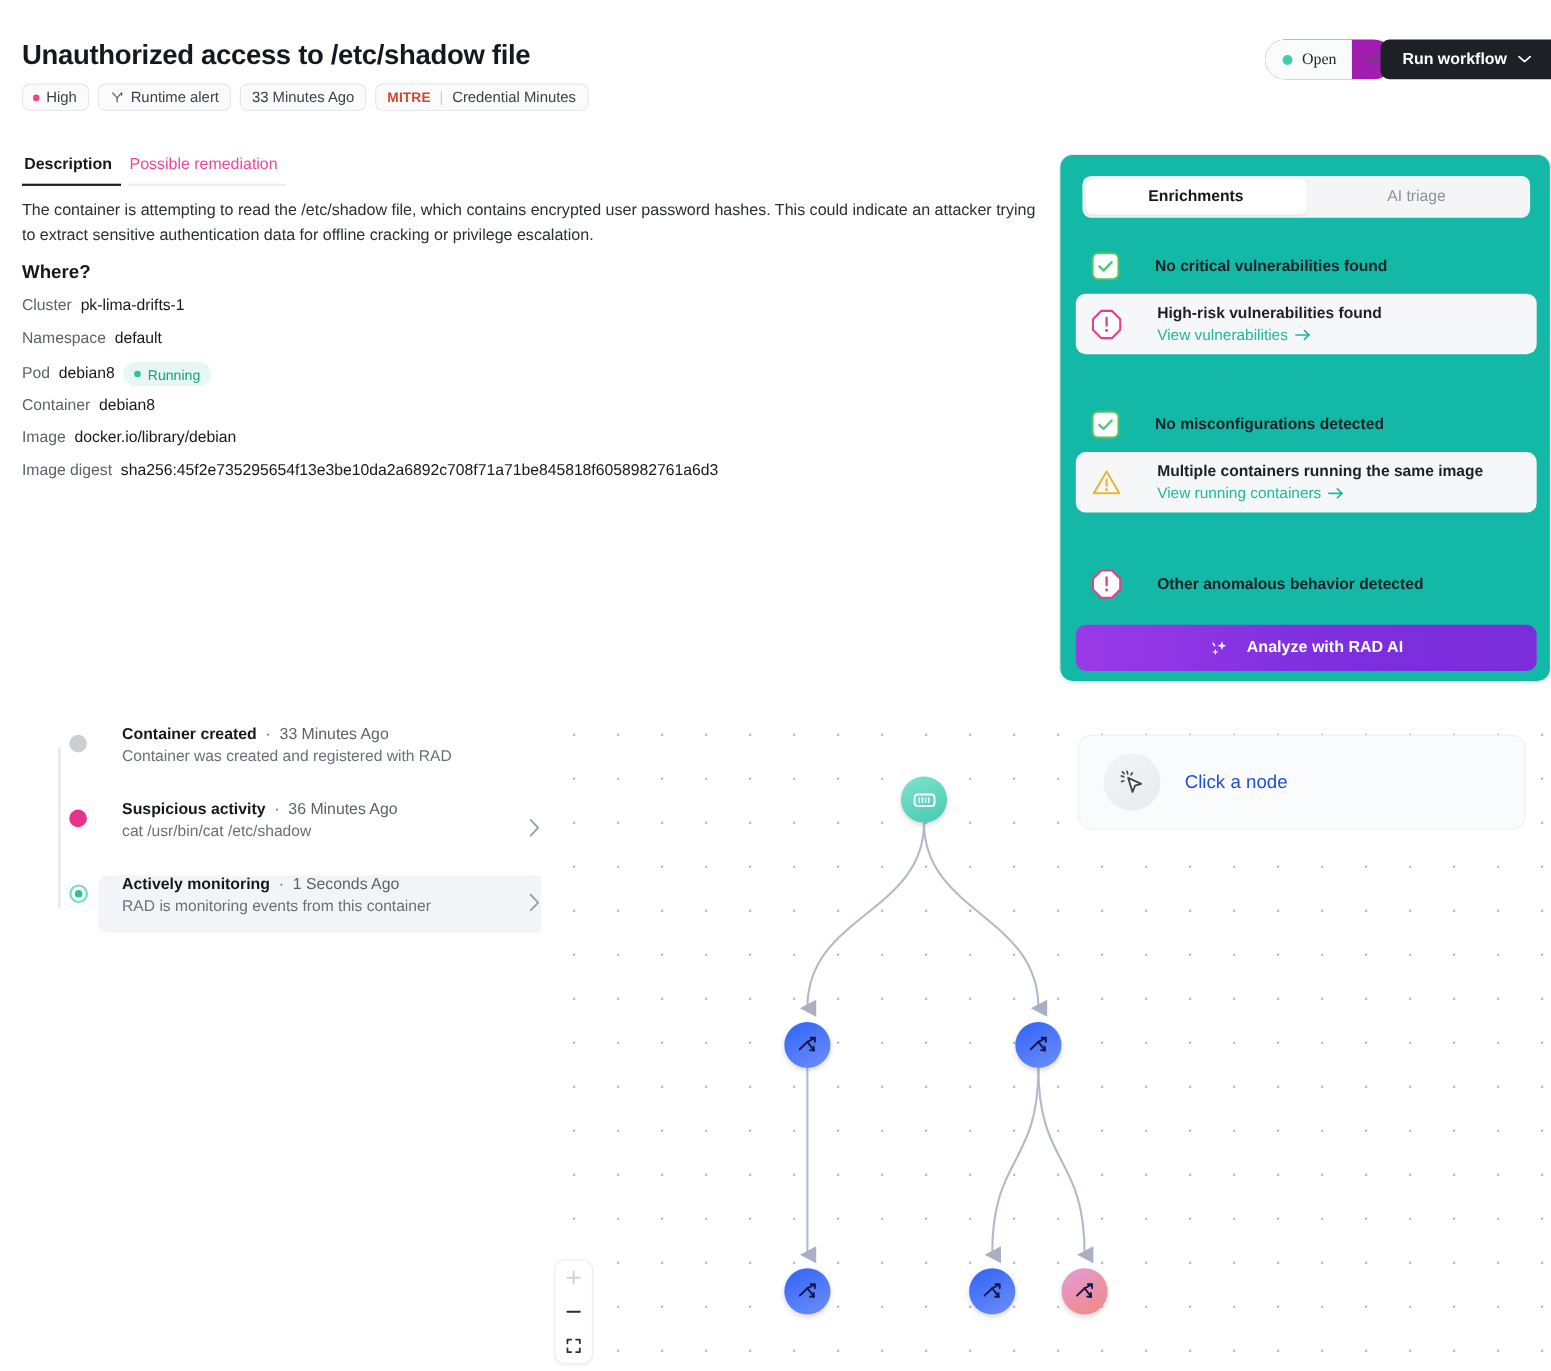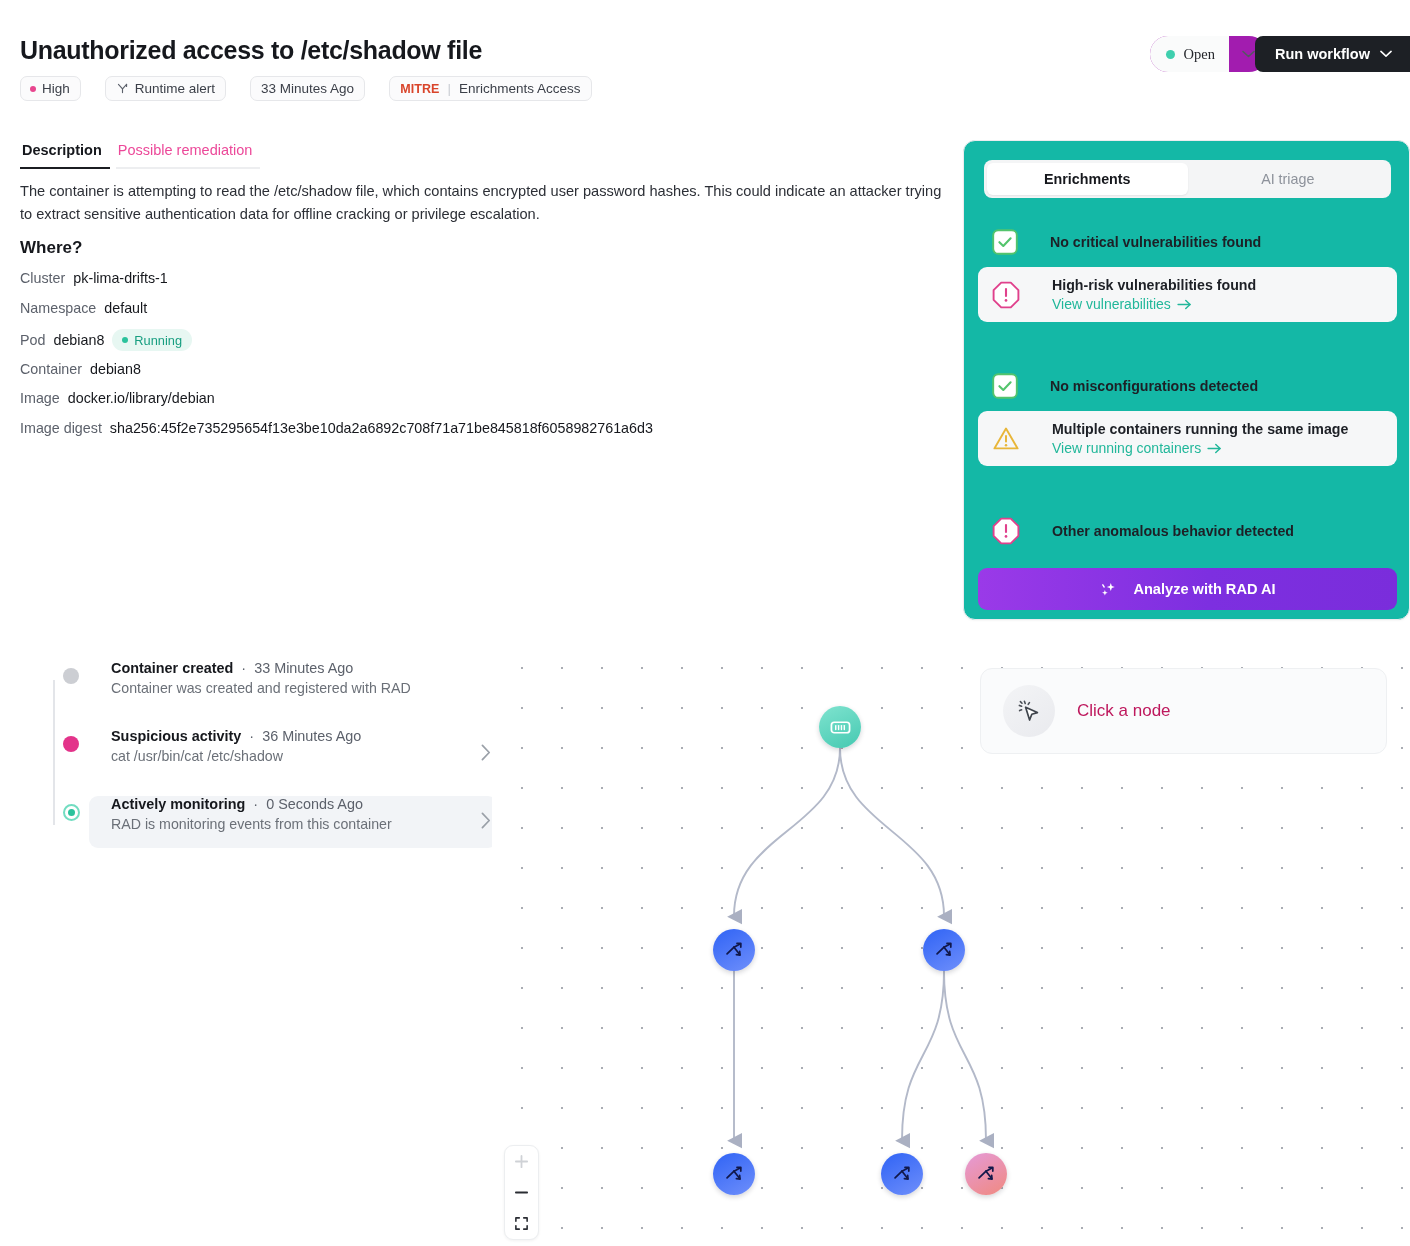--- a/index.html
+++ b/index.html
@@ -10,21 +10,21 @@
     color: #1b1b1f;
     overflow: hidden;
   }
 
   
   .header { position: absolute; left: 0; top: 0; width: 1410px; height: 120px; }
   .page-title {
     position: absolute; left: 20px; top: 36px;
     font-size: 25px; font-weight: 700; letter-spacing: -0.3px; color: #16181d;
   }
-  .badge-row { position: absolute; left: 20px; top: 76px; display: flex; gap: 24px; align-items: center; }
+  .badge-row { position: absolute; left: 20px; top: 76px; display: flex; gap: 8px; align-items: center; }
   .badge {
     height: 25px; border: 1px solid #e6e7ea; border-radius: 7px;
     background: #fbfbfc; display: flex; align-items: center; gap: 6px;
     padding: 0 10px; font-size: 13.5px; color: #3c4049; white-space: nowrap;
   }
   .badge.sev { padding-left: 9px; }
   .dot-pink { width: 6px; height: 6px; border-radius: 50%; background: #e8468f; display: inline-block; }
   .mitre-txt { color: #d9452b; font-weight: 700; font-size: 12.5px; letter-spacing: .1px; }
   .mitre-sep { color: #c9ccd2; margin: 0 2px; }
   .fork-ico { width: 13px; height: 13px; display: block; }
@@ -138,21 +138,21 @@
   .click-panel {
     position: absolute; left: 488px; top: 28px; width: 407px; height: 86px;
     background: #fafbfc; border: 1px solid #eef0f2; border-radius: 12px;
     display: flex; align-items: center; gap: 22px; padding-left: 22px;
   }
   .click-circ {
     width: 52px; height: 52px; border-radius: 50%;
     background: linear-gradient(140deg,#f3f4f6,#e9eaee);
     display: flex; align-items: center; justify-content: center;
   }
-  .click-lbl { font-size: 17px; color: #be185d; }
+  .click-lbl { font-size: 17px; color: #1d4ed8; }
 
   .zoomctl {
     position: absolute; left: 12px; top: 505px; width: 35px; height: 95px;
     background: #fff; border: 1px solid #eceef0; border-radius: 9px;
     display: flex; flex-direction: column; align-items: center;
     box-shadow: 0 1px 3px rgba(16,18,24,.06);
   }
   .zoomctl > div { height: 31.6px; width: 100%; display: flex; align-items: center; justify-content: center; }
 </style>
 </head>
@@ -173,21 +173,21 @@
           <path d="M13 3 L13 5.6"></path>
       </svg>
       <span>Runtime alert</span>
     </div>
     <div class="badge">
       <span>33 Minutes Ago</span>
     </div>
     <div class="badge">
       <span class="mitre-txt">MITRE</span>
       <span class="mitre-sep">|</span>
-      <span>Enrichments Access</span>
+      <span>Credential Minutes</span>
     </div>
   </div>
 
   <div class="status-pill">
     <div class="lbl">
       <span class="dot-teal"></span>
       <span>Open</span>
     </div>
     <div class="caret">
       <svg width="13" height="8" viewBox="0 0 13 8" fill="none" stroke="#53585f" stroke-width="1.6" stroke-linecap="round" stroke-linejoin="round">
@@ -365,21 +365,21 @@
     <div class="tl-card"></div>
     <span class="mk">
         <span class="mk-ring">
           <i></i>
         </span>
       </span>
     <div class="tl-body">
       <div class="tl-t">
         <b>Actively monitoring</b>
         <span>&nbsp;·&nbsp;</span>
-        <span>0 Seconds Ago</span>
+        <span>1 Seconds Ago</span>
       </div>
       <div class="tl-s">RAD is monitoring events from this container</div>
     </div>
     <span class="tl-chev">
       <svg width="10" height="17" viewBox="0 0 10 17" fill="none" stroke="#9aa0a8" stroke-width="1.7" stroke-linecap="round" stroke-linejoin="round">
           <path d="M1.4 1.4 L8.2 8.5 L1.4 15.6"></path>
         </svg>
     </span>
   </div>
 </div>

